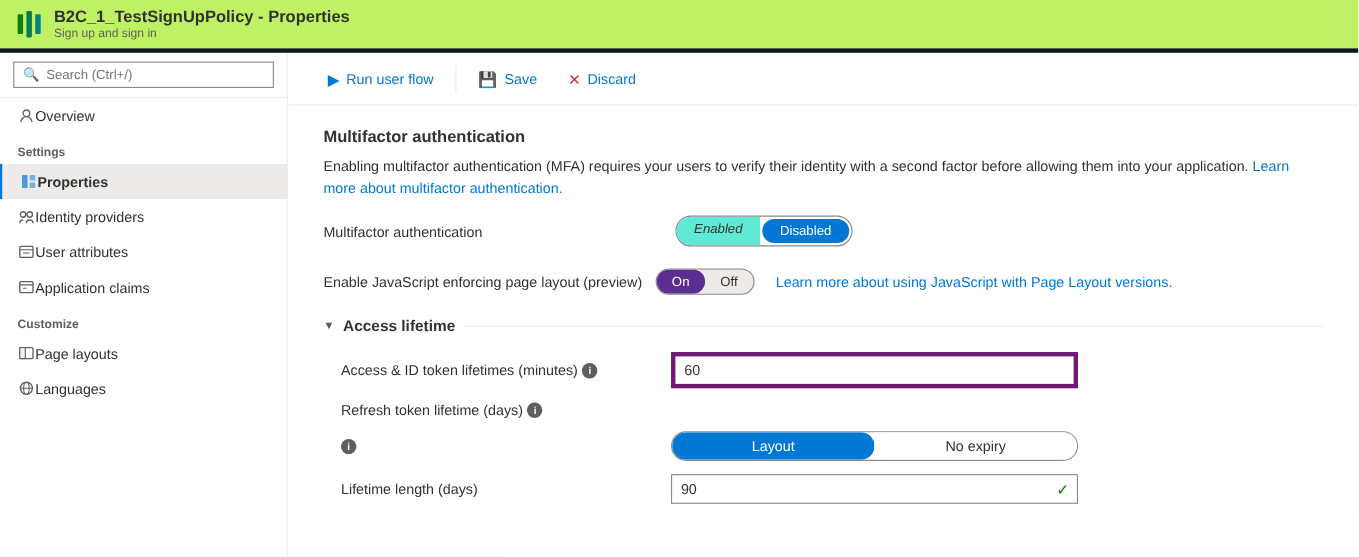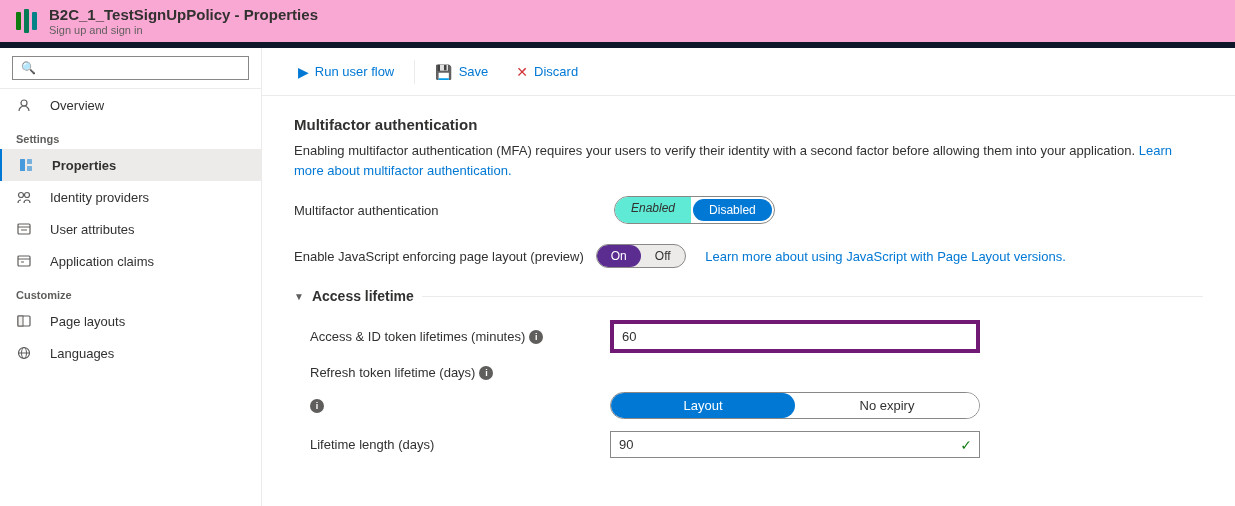--- a/index.html
+++ b/index.html
@@ -1,40 +1,40 @@
 <!DOCTYPE html>
 <html><head>
   <meta charset="utf-8">
   <style>
     * { box-sizing: border-box; margin: 0; padding: 0; }
     body { font-family: 'Segoe UI', Arial, sans-serif; font-size: 13px; background: #f3f2f1; color: #323130; }
     
     .app-container { display: flex; flex-direction: column; height: 506px; width: 1235px; background: #fff; overflow: hidden; }
     
     
-    .header { display: flex; align-items: center; padding: 8px 16px; background: #f9a8d4; border-bottom: 6px solid #0f172a; height: 48px; }
+    .header { display: flex; align-items: center; padding: 8px 16px; background: #bef264; border-bottom: 4px solid #0f172a; height: 48px; }
     .header-logo { display: flex; align-items: center; gap: 3px; margin-right: 12px; }
     .logo-bar { width: 5px; height: 18px; border-radius: 1px; }
     .logo-bar:nth-child(1) { background: #107c10; }
     .logo-bar:nth-child(2) { background: #057a55; height: 24px; }
     .logo-bar:nth-child(3) { background: #038387; height: 18px; }
     .header-title { font-size: 15px; font-weight: 600; color: #323130; }
     .header-subtitle { font-size: 11px; color: #605e5c; margin-top: 1px; }
     
     
     .main-layout { display: flex; flex: 1; overflow: hidden; }
     
     
     .sidebar { width: 262px; background: #fff; border-right: 1px solid #edebe9; display: flex; flex-direction: column; overflow-y: auto; flex-shrink: 0; }
     .sidebar-search { padding: 8px 12px; border-bottom: 1px solid #edebe9; }
     .search-box { display: flex; align-items: center; border: 1px solid #8a8886; background: #fff; padding: 4px 8px; gap: 6px; }
     .search-box input { border: none; outline: none; font-size: 12px; width: 100%; color: #323130; }
     .search-icon { color: #605e5c; font-size: 12px; }
     
-    .nav-item { display: flex; align-items: center; padding: 8px 16px; cursor: pointer; gap: 18px; color: #323130; font-size: 13px; }
+    .nav-item { display: flex; align-items: center; padding: 8px 16px; cursor: pointer; gap: 0; color: #323130; font-size: 13px; }
     .nav-item.active { background: #edebe9; font-weight: 600; border-left: 2px solid #0078d4; }
     .nav-icon { width: 16px; height: 16px; flex-shrink: 0; display: flex; align-items: center; justify-content: center; }
     
     .nav-section-title { padding: 12px 16px 4px; font-size: 11px; font-weight: 600; color: #605e5c; text-transform: none; }
     
     
     .content { flex: 1; overflow-y: auto; background: #fff; }
     
     
     .toolbar { display: flex; align-items: center; padding: 8px 24px; border-bottom: 1px solid #edebe9; gap: 4px; height: 48px; }
@@ -108,20 +108,21 @@
       <div class="header-subtitle">Sign up and sign in</div>
     </div>
   </div>
 
   <div class="main-layout">
 
     <div class="sidebar">
       <div class="sidebar-search">
         <div class="search-box">
           <span class="search-icon">🔍</span>
+          <input type="text" placeholder="Search (Ctrl+/)" style="">
         </div>
       </div>
 
       <div class="nav-item">
         <div class="nav-icon">
           <svg width="14" height="14" viewBox="0 0 14 14" fill="none">
             <circle cx="7" cy="5" r="3" stroke="#605e5c" stroke-width="1.2" fill="none"></circle>
             <path d="M2 13c0-2.76 2.24-5 5-5s5 2.24 5 5" stroke="#605e5c" stroke-width="1.2" fill="none"></path>
           </svg>
         </div>

